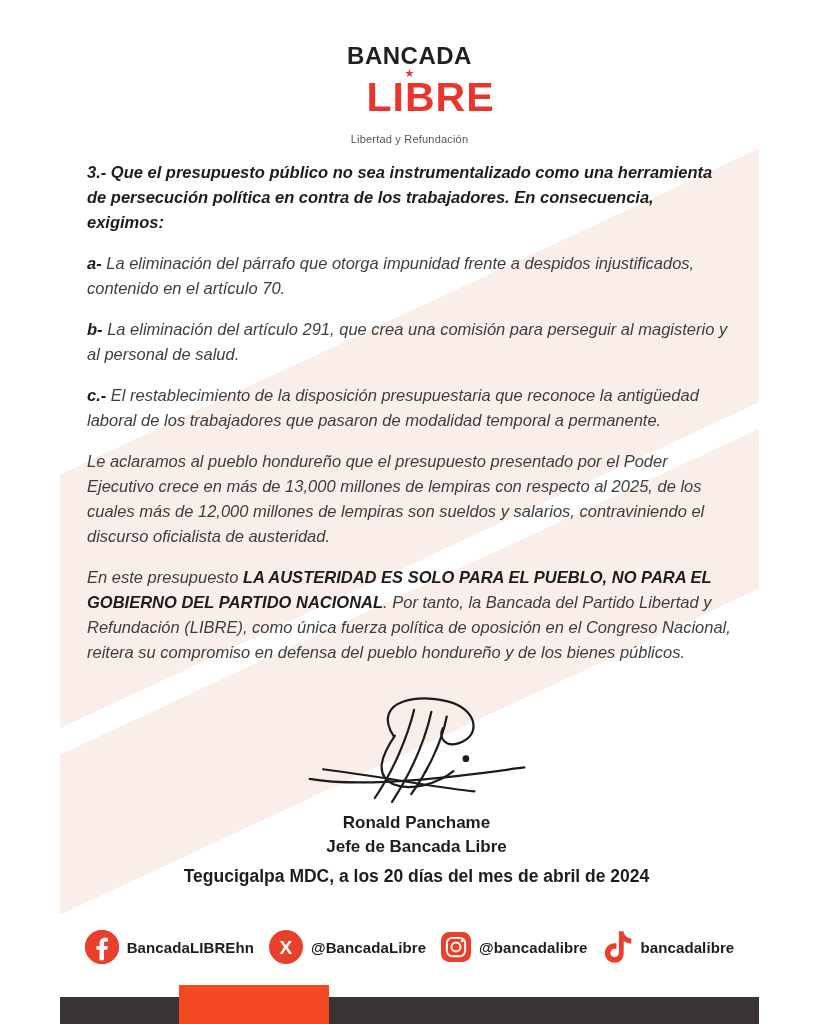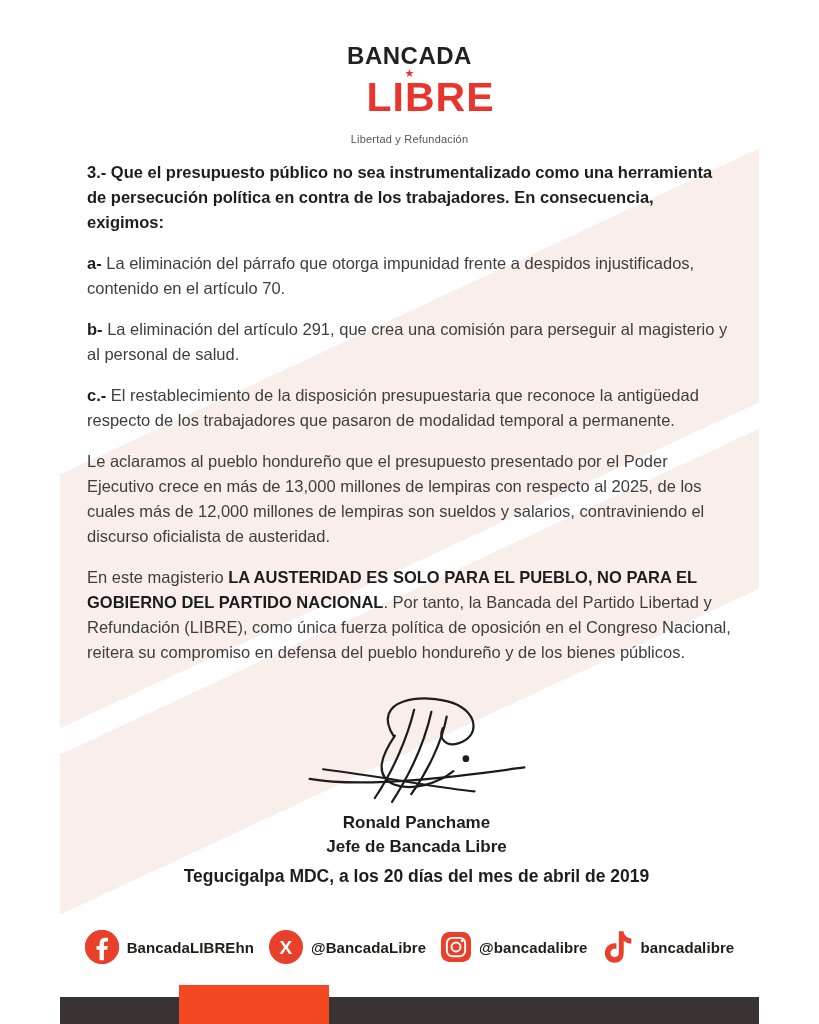--- a/index.html
+++ b/index.html
@@ -58,21 +58,21 @@
   
   .content {
     position: absolute;
     top: 160px;
     left: 27px;
     right: 24px;
     font-size: 16.5px;
     line-height: 25px;
     color: #3e3e3e;
   }
-  .content p { margin: 0 0 16px 0; }
+  .content p { margin: 0 0 16px 0; font-style: italic; }
   .content b { color: #1d1d1d; font-weight: 700; }
 
   
   .sig-block {
     position: absolute;
     top: 693px; left: 0; right: 0;
     text-align: center;
     padding-left: 14px;
   }
   .sig-svg { display: block; margin: 0 auto; }
@@ -147,41 +147,41 @@
     <div class="logo-top">BANCADA</div>
     <div class="logo-star">★</div>
     <div class="logo-main">LIBRE</div>
     <div class="logo-tagline">Libertad y Refundación</div>
   </div>
 
   <div class="content">
     <p><b>3.- Que el presupuesto público no sea instrumentalizado como una herramienta de persecución política en contra de los trabajadores. En consecuencia, exigimos:</b></p>
     <p><b>a-</b><span> La eliminación del párrafo que otorga impunidad frente a despidos injustificados, contenido en el artículo 70.</span></p>
     <p><b>b-</b><span> La eliminación del artículo 291, que crea una comisión para perseguir al magisterio y al personal de salud.</span></p>
-    <p><b>c.-</b><span> El restablecimiento de la disposición presupuestaria que reconoce la antigüedad respecto de los trabajadores que pasaron de modalidad temporal a permanente.</span></p>
+    <p><b>c.-</b><span> El restablecimiento de la disposición presupuestaria que reconoce la antigüedad laboral de los trabajadores que pasaron de modalidad temporal a permanente.</span></p>
     <p><span>Le aclaramos al pueblo hondureño que el presupuesto presentado por el Poder Ejecutivo crece en más de 13,000 millones de lempiras con respecto al 2025, de los cuales más de 12,000 millones de lempiras son sueldos y salarios, contraviniendo el discurso oficialista de austeridad.</span></p>
-    <p><span>En este magisterio </span><b>LA AUSTERIDAD ES SOLO PARA EL PUEBLO, NO PARA EL GOBIERNO DEL PARTIDO NACIONAL</b><span>. Por tanto, la Bancada del Partido Libertad y Refundación (LIBRE), como única fuerza política de oposición en el Congreso Nacional, reitera su compromiso en defensa del pueblo hondureño y de los bienes públicos.</span></p>
+    <p><span>En este presupuesto </span><b>LA AUSTERIDAD ES SOLO PARA EL PUEBLO, NO PARA EL GOBIERNO DEL PARTIDO NACIONAL</b><span>. Por tanto, la Bancada del Partido Libertad y Refundación (LIBRE), como única fuerza política de oposición en el Congreso Nacional, reitera su compromiso en defensa del pueblo hondureño y de los bienes públicos.</span></p>
   </div>
 
   <div class="sig-block">
     <svg class="sig-svg" width="230" height="118" viewBox="0 0 240 120" aria-hidden="true">
       <g fill="none" stroke="#1c1c1c" stroke-width="2.3" stroke-linecap="round">
         <path d="M96,44 C70,4 128,-2 158,9 C184,19 186,44 163,51 C150,55 142,46 147,35"></path>
         <path d="M97,43 C84,62 74,84 96,94 C114,101 142,93 158,80"></path>
         <path d="M117,16 C110,45 95,80 76,108"></path>
         <path d="M135,18 C128,50 112,84 94,112"></path>
         <path d="M151,23 C146,50 130,82 114,104"></path>
         <path d="M8,88 C70,99 180,83 232,76"></path>
         <path d="M22,78 C80,85 150,99 180,101"></path>
       </g>
       <circle cx="171" cy="67" r="3.5" fill="#1c1c1c"></circle>
     </svg>
     <div class="sig-name">Ronald Panchame</div>
     <div class="sig-title">Jefe de Bancada Libre</div>
-    <div class="sig-date">Tegucigalpa MDC, a los 20 días del mes de abril de 2019</div>
+    <div class="sig-date">Tegucigalpa MDC, a los 20 días del mes de abril de 2024</div>
   </div>
 
   <div class="social-row">
 
     <div class="social-item">
       <span class="icon-circle">
         <svg width="34" height="34" viewBox="0 0 36 36" aria-hidden="true">
           <circle cx="18" cy="18" r="18" fill="#e8402b"></circle>
           <path fill="#ffffff" d="M24.3 12.1h-2.9c-.7 0-1.4.9-1.4 1.9v2.9h4.2l-.7 4.1h-3.5V32h-4.6V21h-3.2v-4.1h3.2v-2.4c0-3.5 2.3-6.2 5.6-6.2h3.3v3.8z"></path>
         </svg>

